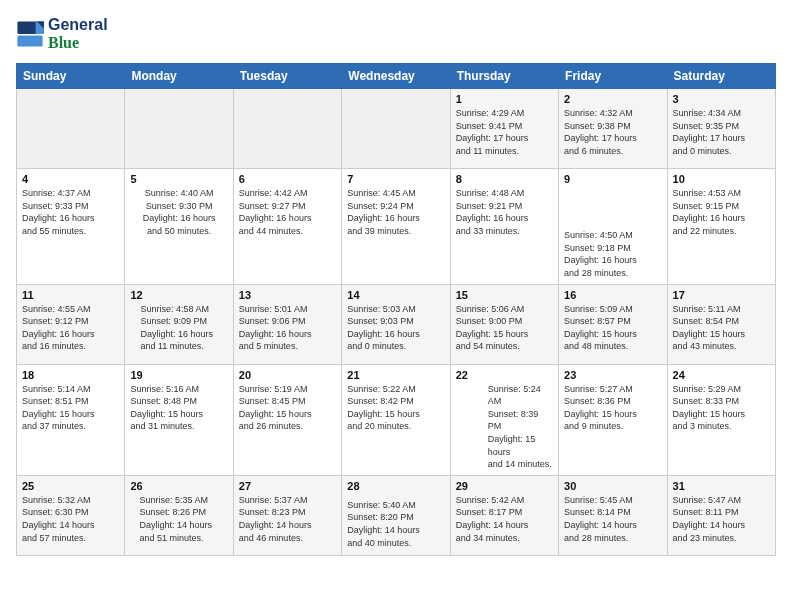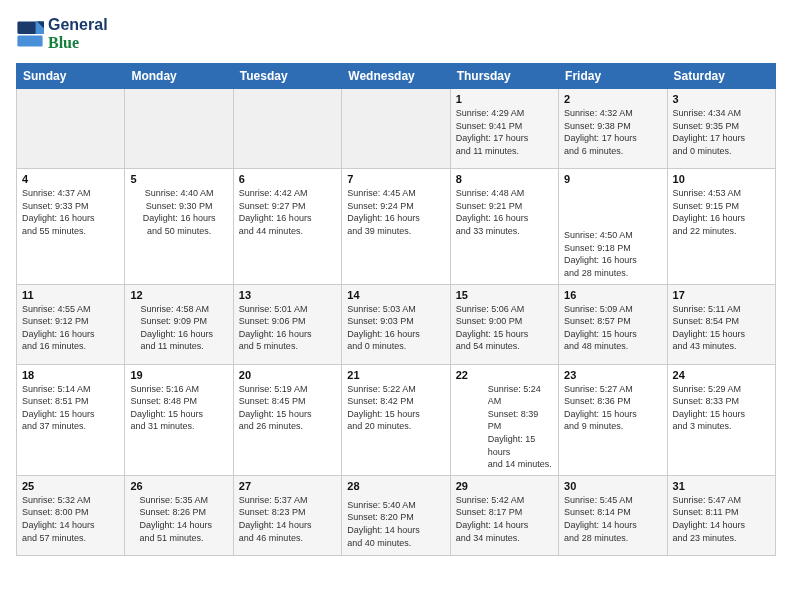--- a/index.html
+++ b/index.html
@@ -298,21 +298,21 @@
           <div class="day-info" style="white-space: pre-line;">Sunrise: 5:29 AM
 Sunset: 8:33 PM
 Daylight: 15 hours
 and 3 minutes.</div>
         </td>
       </tr>
       <tr>
         <td>
           <div class="day-num">25</div>
           <div class="day-info" style="white-space: pre-line;">Sunrise: 5:32 AM
-Sunset: 8:00 PM
+Sunset: 6:30 PM
 Daylight: 14 hours
 and 57 minutes.</div>
         </td>
         <td>
           <div class="day-num">26</div>
           <div class="day-info" style="white-space: pre-line; margin-left: 9px;">Sunrise: 5:35 AM
 Sunset: 8:26 PM
 Daylight: 14 hours
 and 51 minutes.</div>
         </td>

